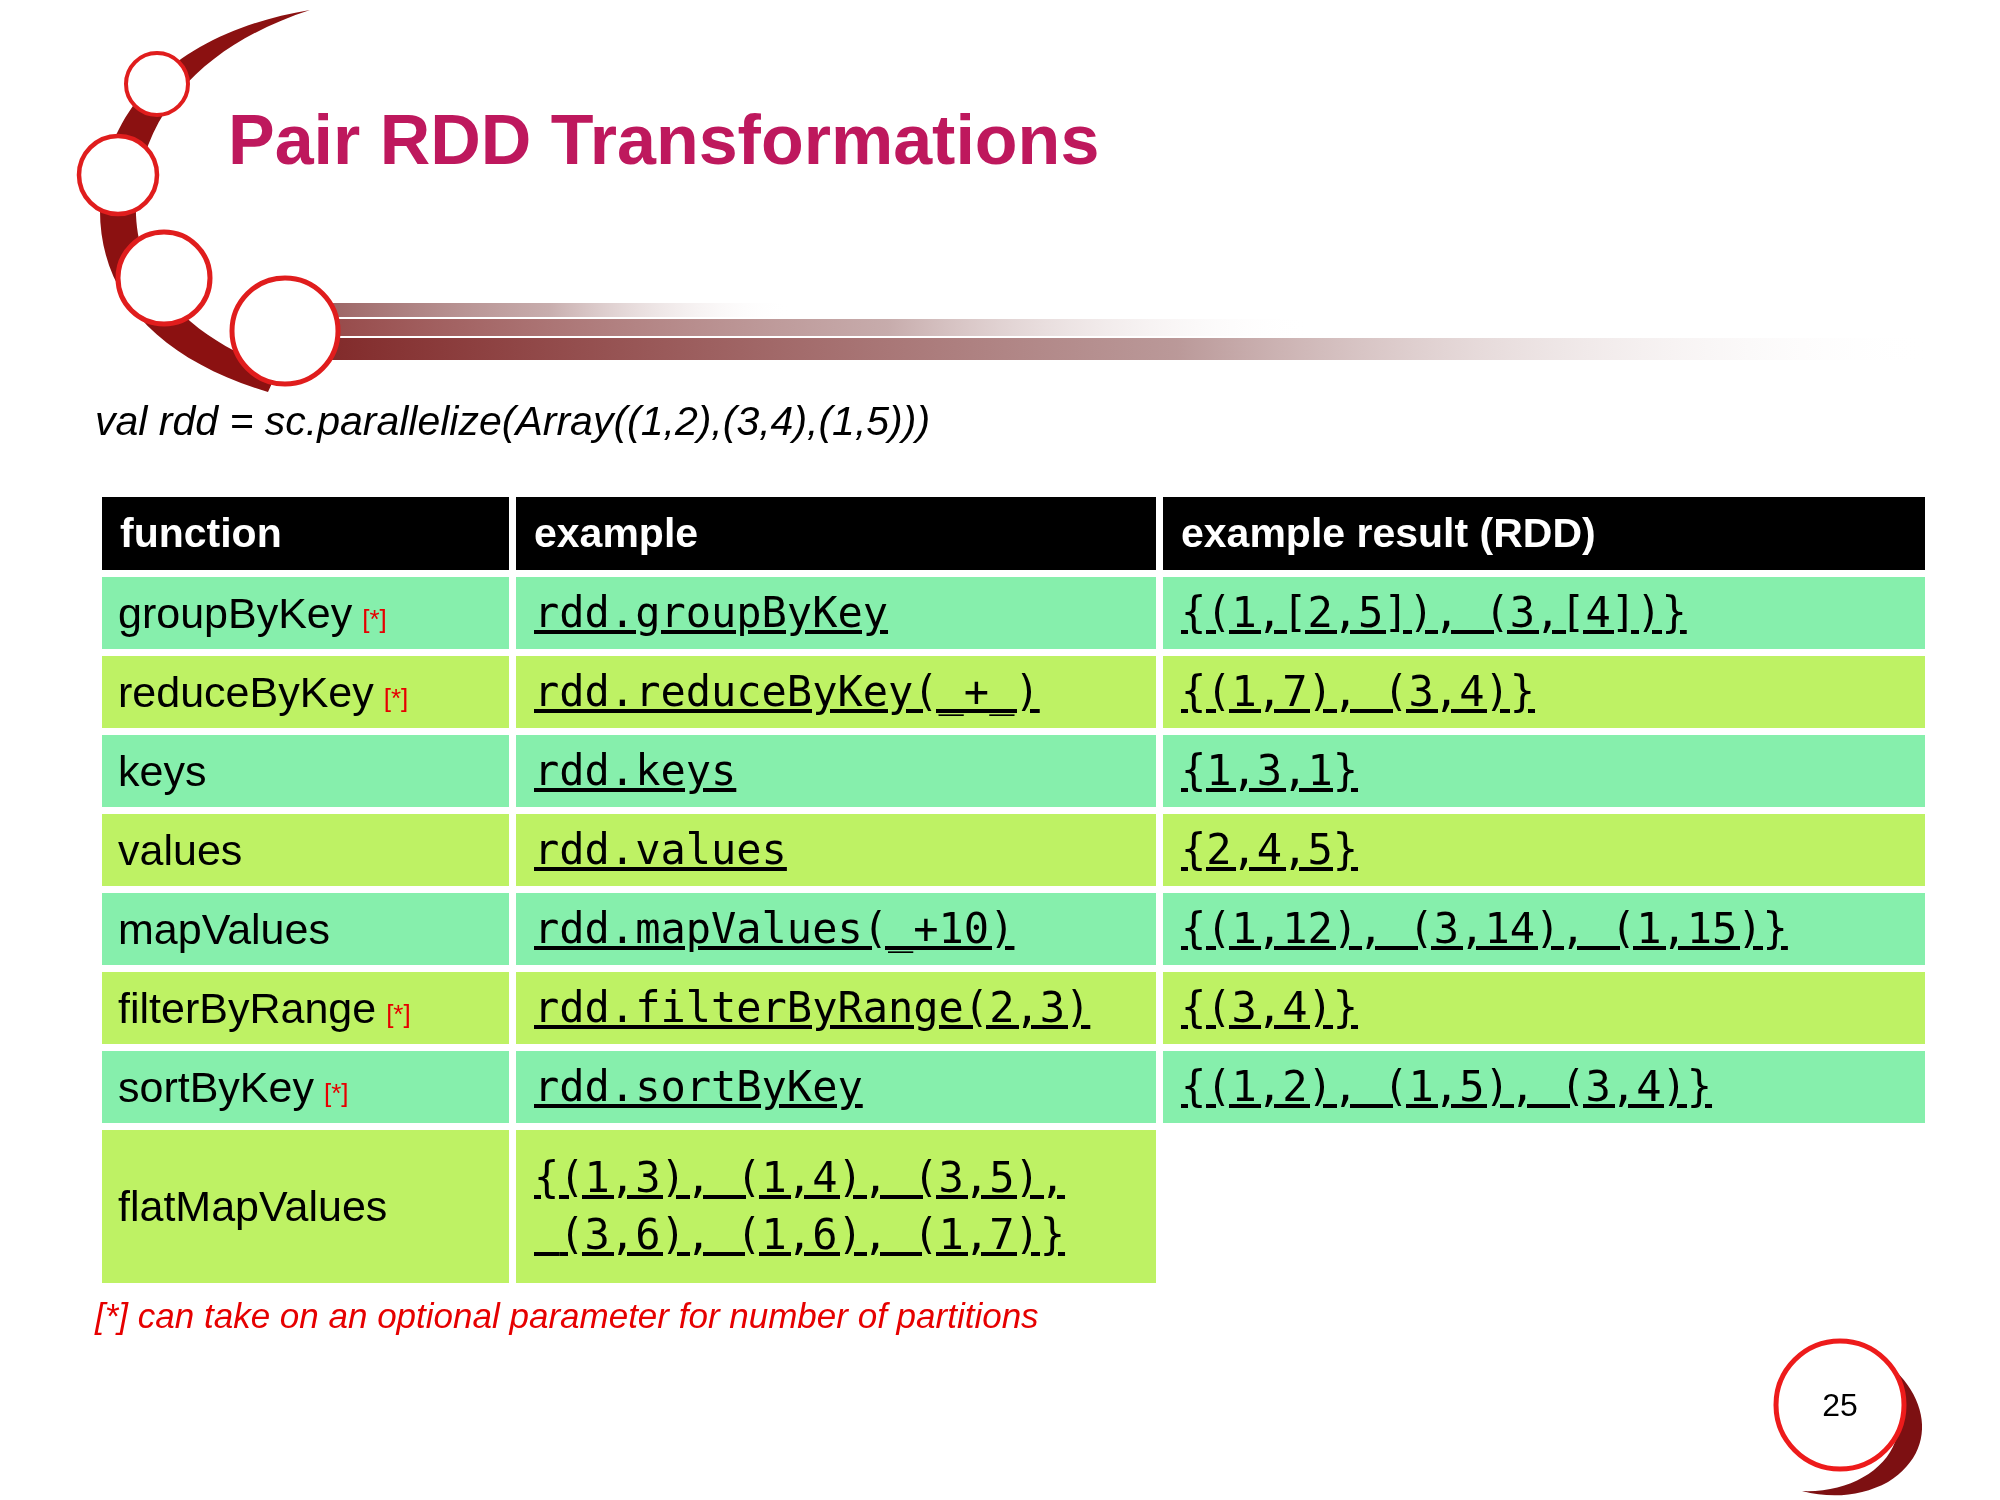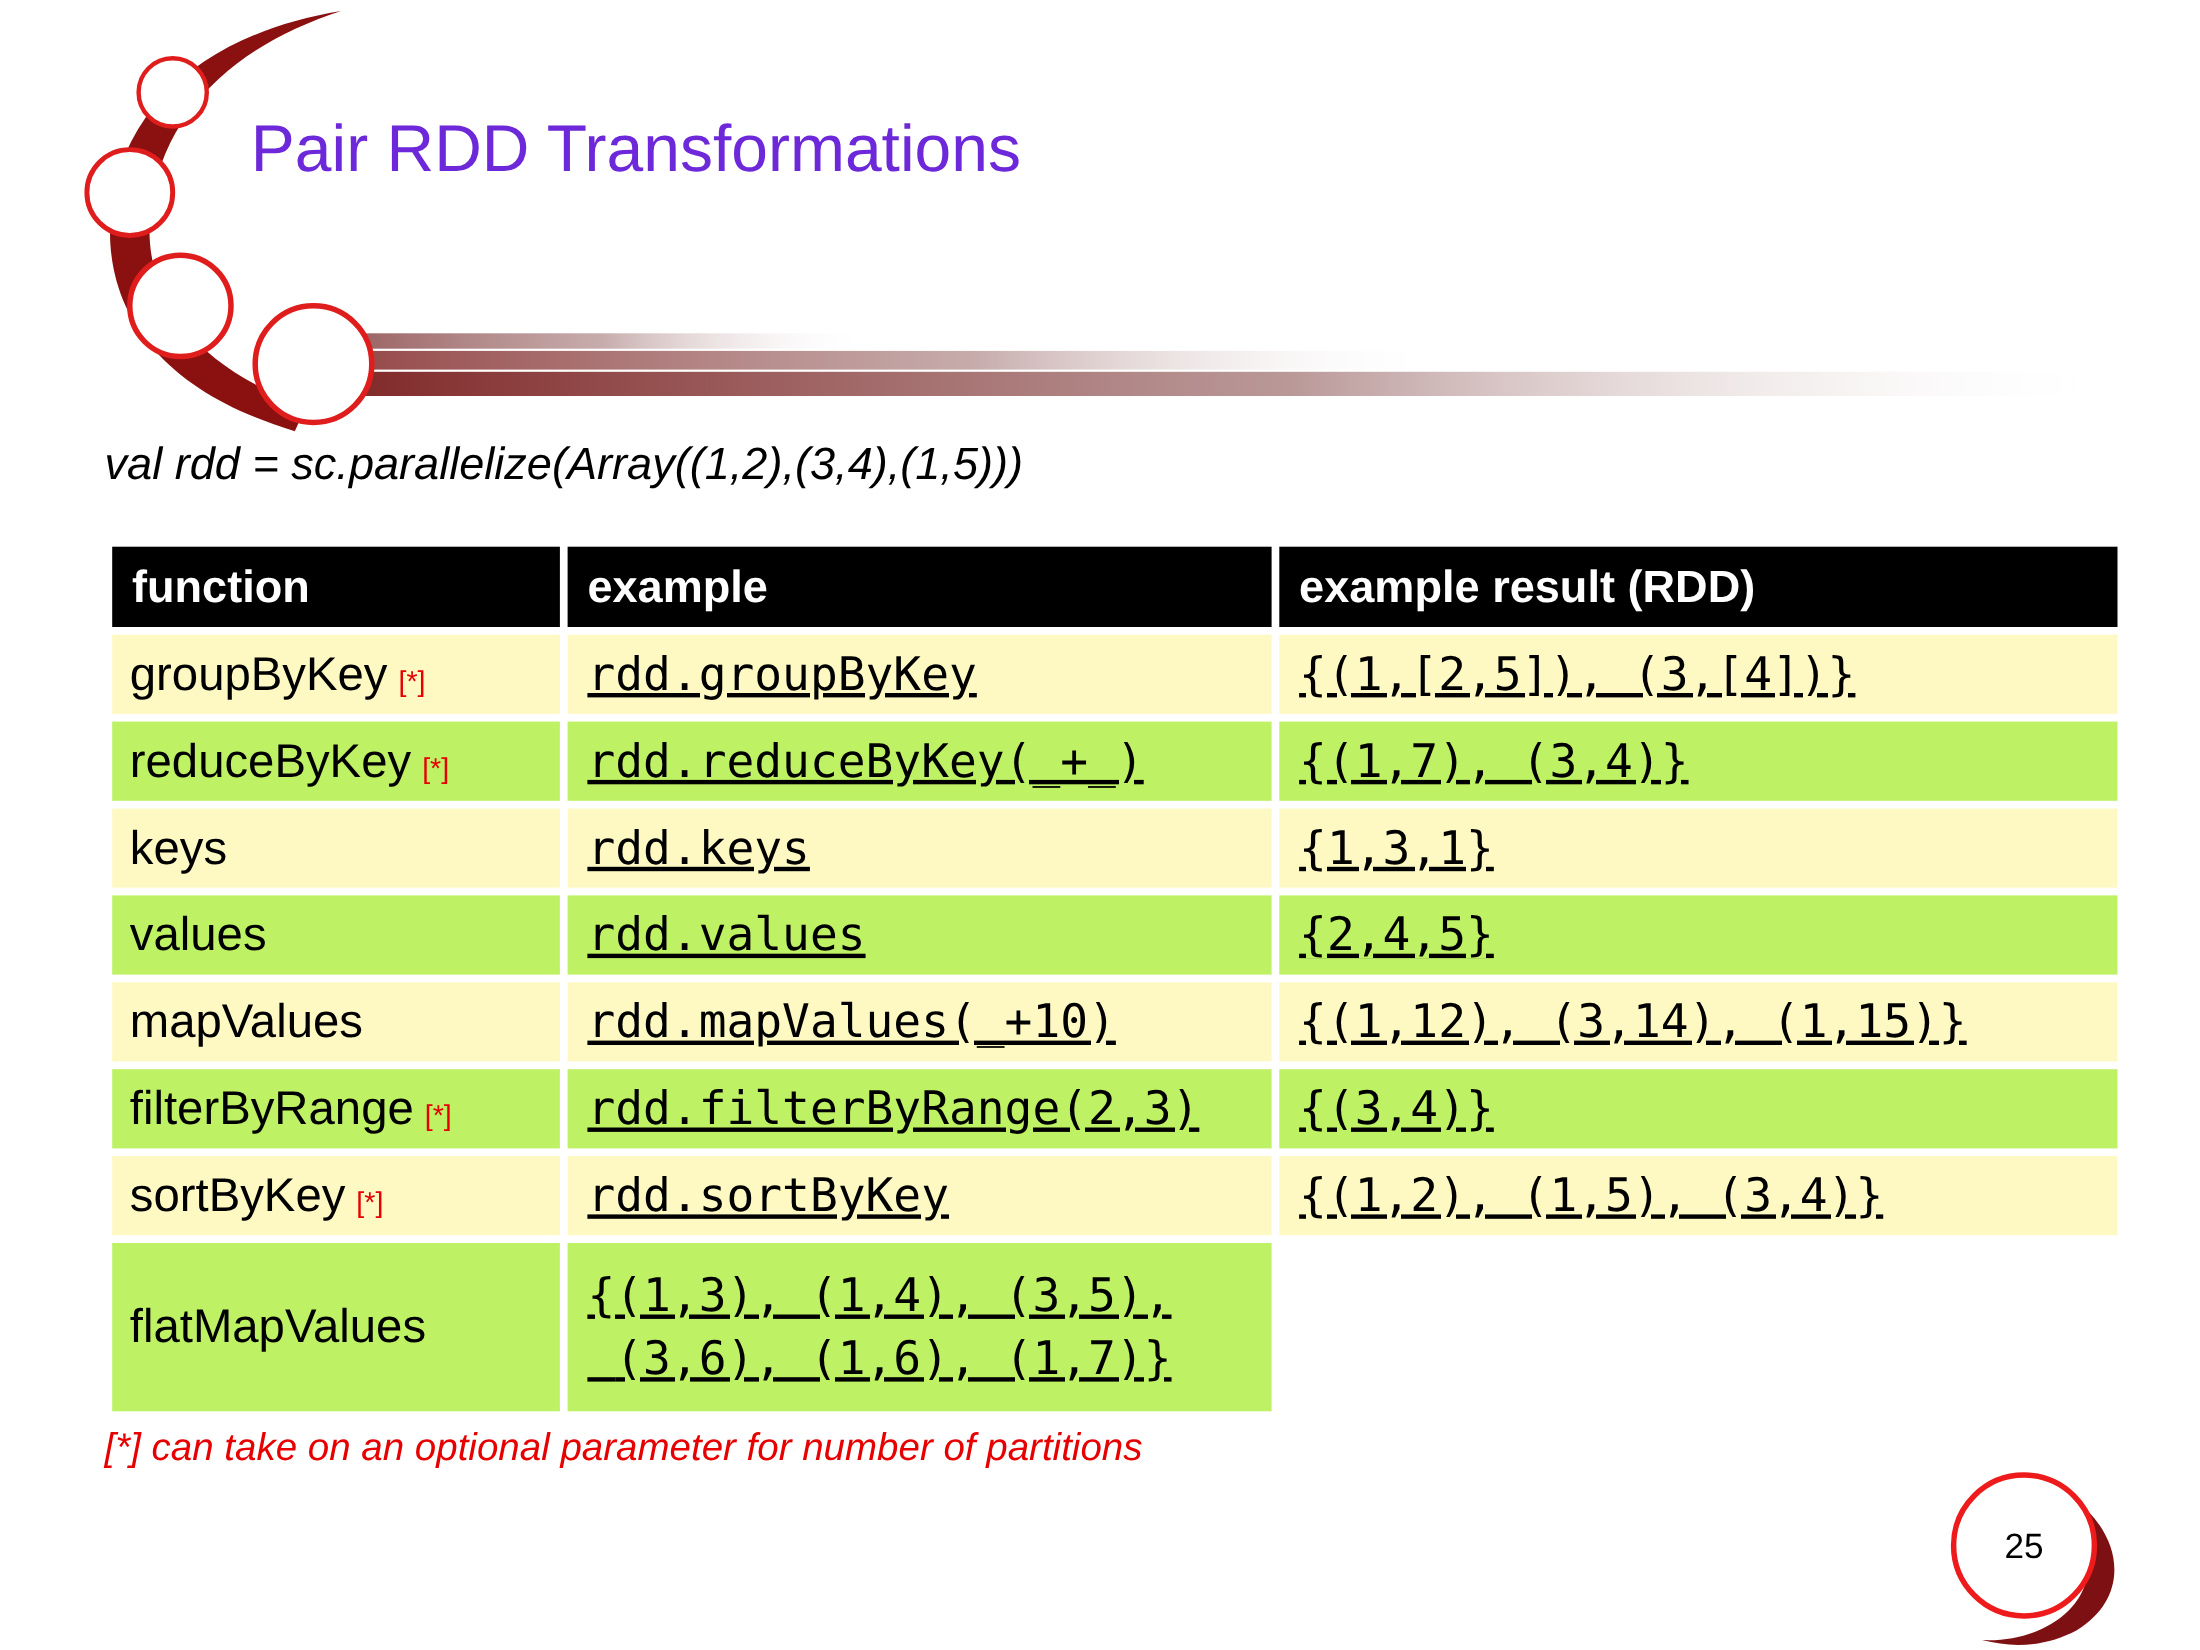--- a/index.html
+++ b/index.html
@@ -7,21 +7,21 @@
     width: 2000px; height: 1500px;
     background: #ffffff;
     font-family: "Liberation Sans", sans-serif;
     overflow: hidden;
   }
   .slide { position: relative; width: 2000px; height: 1500px; background:#fff; }
   svg.deco { position: absolute; left: 0; top: 0; width: 2000px; height: 1500px; z-index: 0; }
 
   .title {
     position: absolute; left: 228px; top: 100px; margin: 0;
-    font-size: 60px; font-weight: 400; color: #6d28d9; letter-spacing: 0px;
+    font-size: 70px; font-weight: 700; color: #be185d; letter-spacing: 0px;
     z-index: 2; white-space: nowrap;
   }
   .code-line {
     position: absolute; left: 95px; top: 398px;
     font-style: italic; font-size: 41px; color: #000; z-index: 2; white-space: nowrap;
   }
 
   .rdd-table {
     position: absolute; left: 102px; top: 497px; width: 1823px; z-index: 2;
     display: grid;
@@ -32,21 +32,21 @@
   .cell {
     display: flex; align-items: center;
     box-sizing: border-box;
     overflow: hidden;
   }
   .th {
     background: #000000; color: #ffffff;
     font-weight: bold; font-size: 41px;
     padding-left: 18px;
   }
-  .dark  { background: #fef9c3; }
+  .dark  { background: #86efac; }
   .light { background: #bef264; }
   .fn-cell { font-size: 43px; color: #000; padding-left: 16px; }
   .star {
     color: #e60000; font-size: 26px; margin-left: 10px;
     position: relative; top: 6px; font-weight: 400;
   }
   .mono-cell {
     font-family: "DejaVu Sans Mono", monospace;
     font-size: 42px; color: #000; padding-left: 18px;
     white-space: pre-wrap; line-height: 1.35; text-decoration: underline;

